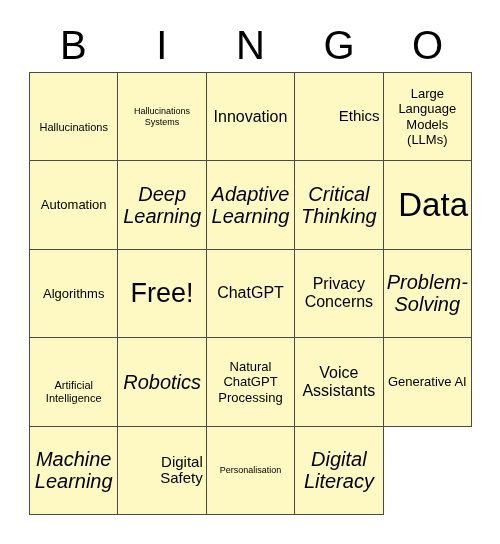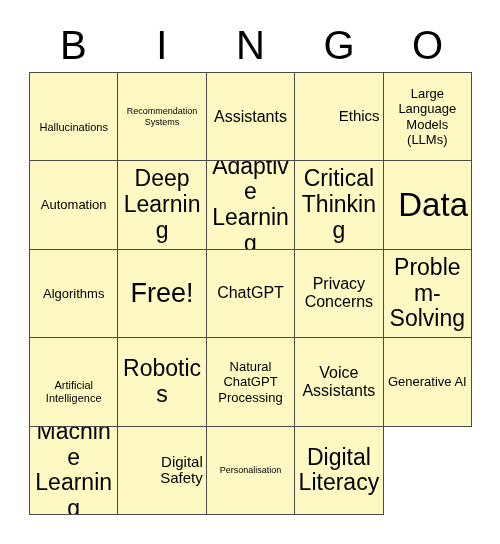--- a/index.html
+++ b/index.html
@@ -74,21 +74,21 @@
     line-height: 1.12;
     color: #000000;
     word-break: break-word;
     hyphens: none;
   }
   
   .t-xs   { font-size: 9px;  line-height: 1.2; }
   .t-sm   { font-size: 11px; line-height: 1.2; margin-top: 21px; }
   .t-md   { font-size: 13px; line-height: 1.18; }
   .t-lg   { font-size: 16px; line-height: 1.14; }
-  .t-xl   { font-size: 23px; line-height: 1.12; }
+  .t-xl   { font-size: 20px; line-height: 1.12; font-style: italic; }
   .t-2xl  { font-size: 15px; line-height: 1.1; text-align: right; }
   .t-3xl  { font-size: 27px; line-height: 1.08; }
   .t-4xl  { font-size: 33px; line-height: 1.05; text-align: right; }
 </style>
 </head>
 <body>
 
 <div id="card">
 
   <div id="header">
@@ -97,24 +97,24 @@
     <div class="header-cell">N</div>
     <div class="header-cell">G</div>
     <div class="header-cell">O</div>
   </div>
 
   <div id="grid">
     <div class="cell">
         <span class="cell-text t-sm">Hallucinations</span>
       </div>
     <div class="cell">
-        <span class="cell-text t-xs">Recommendation Systems</span>
+        <span class="cell-text t-xs">Hallucinations Systems</span>
       </div>
     <div class="cell">
-        <span class="cell-text t-lg">Assistants</span>
+        <span class="cell-text t-lg">Innovation</span>
       </div>
     <div class="cell">
         <span class="cell-text t-2xl">Ethics</span>
       </div>
     <div class="cell">
         <span class="cell-text t-md">Large Language Models (LLMs)</span>
       </div>
 
     <div class="cell">
         <span class="cell-text t-md">Automation</span>

